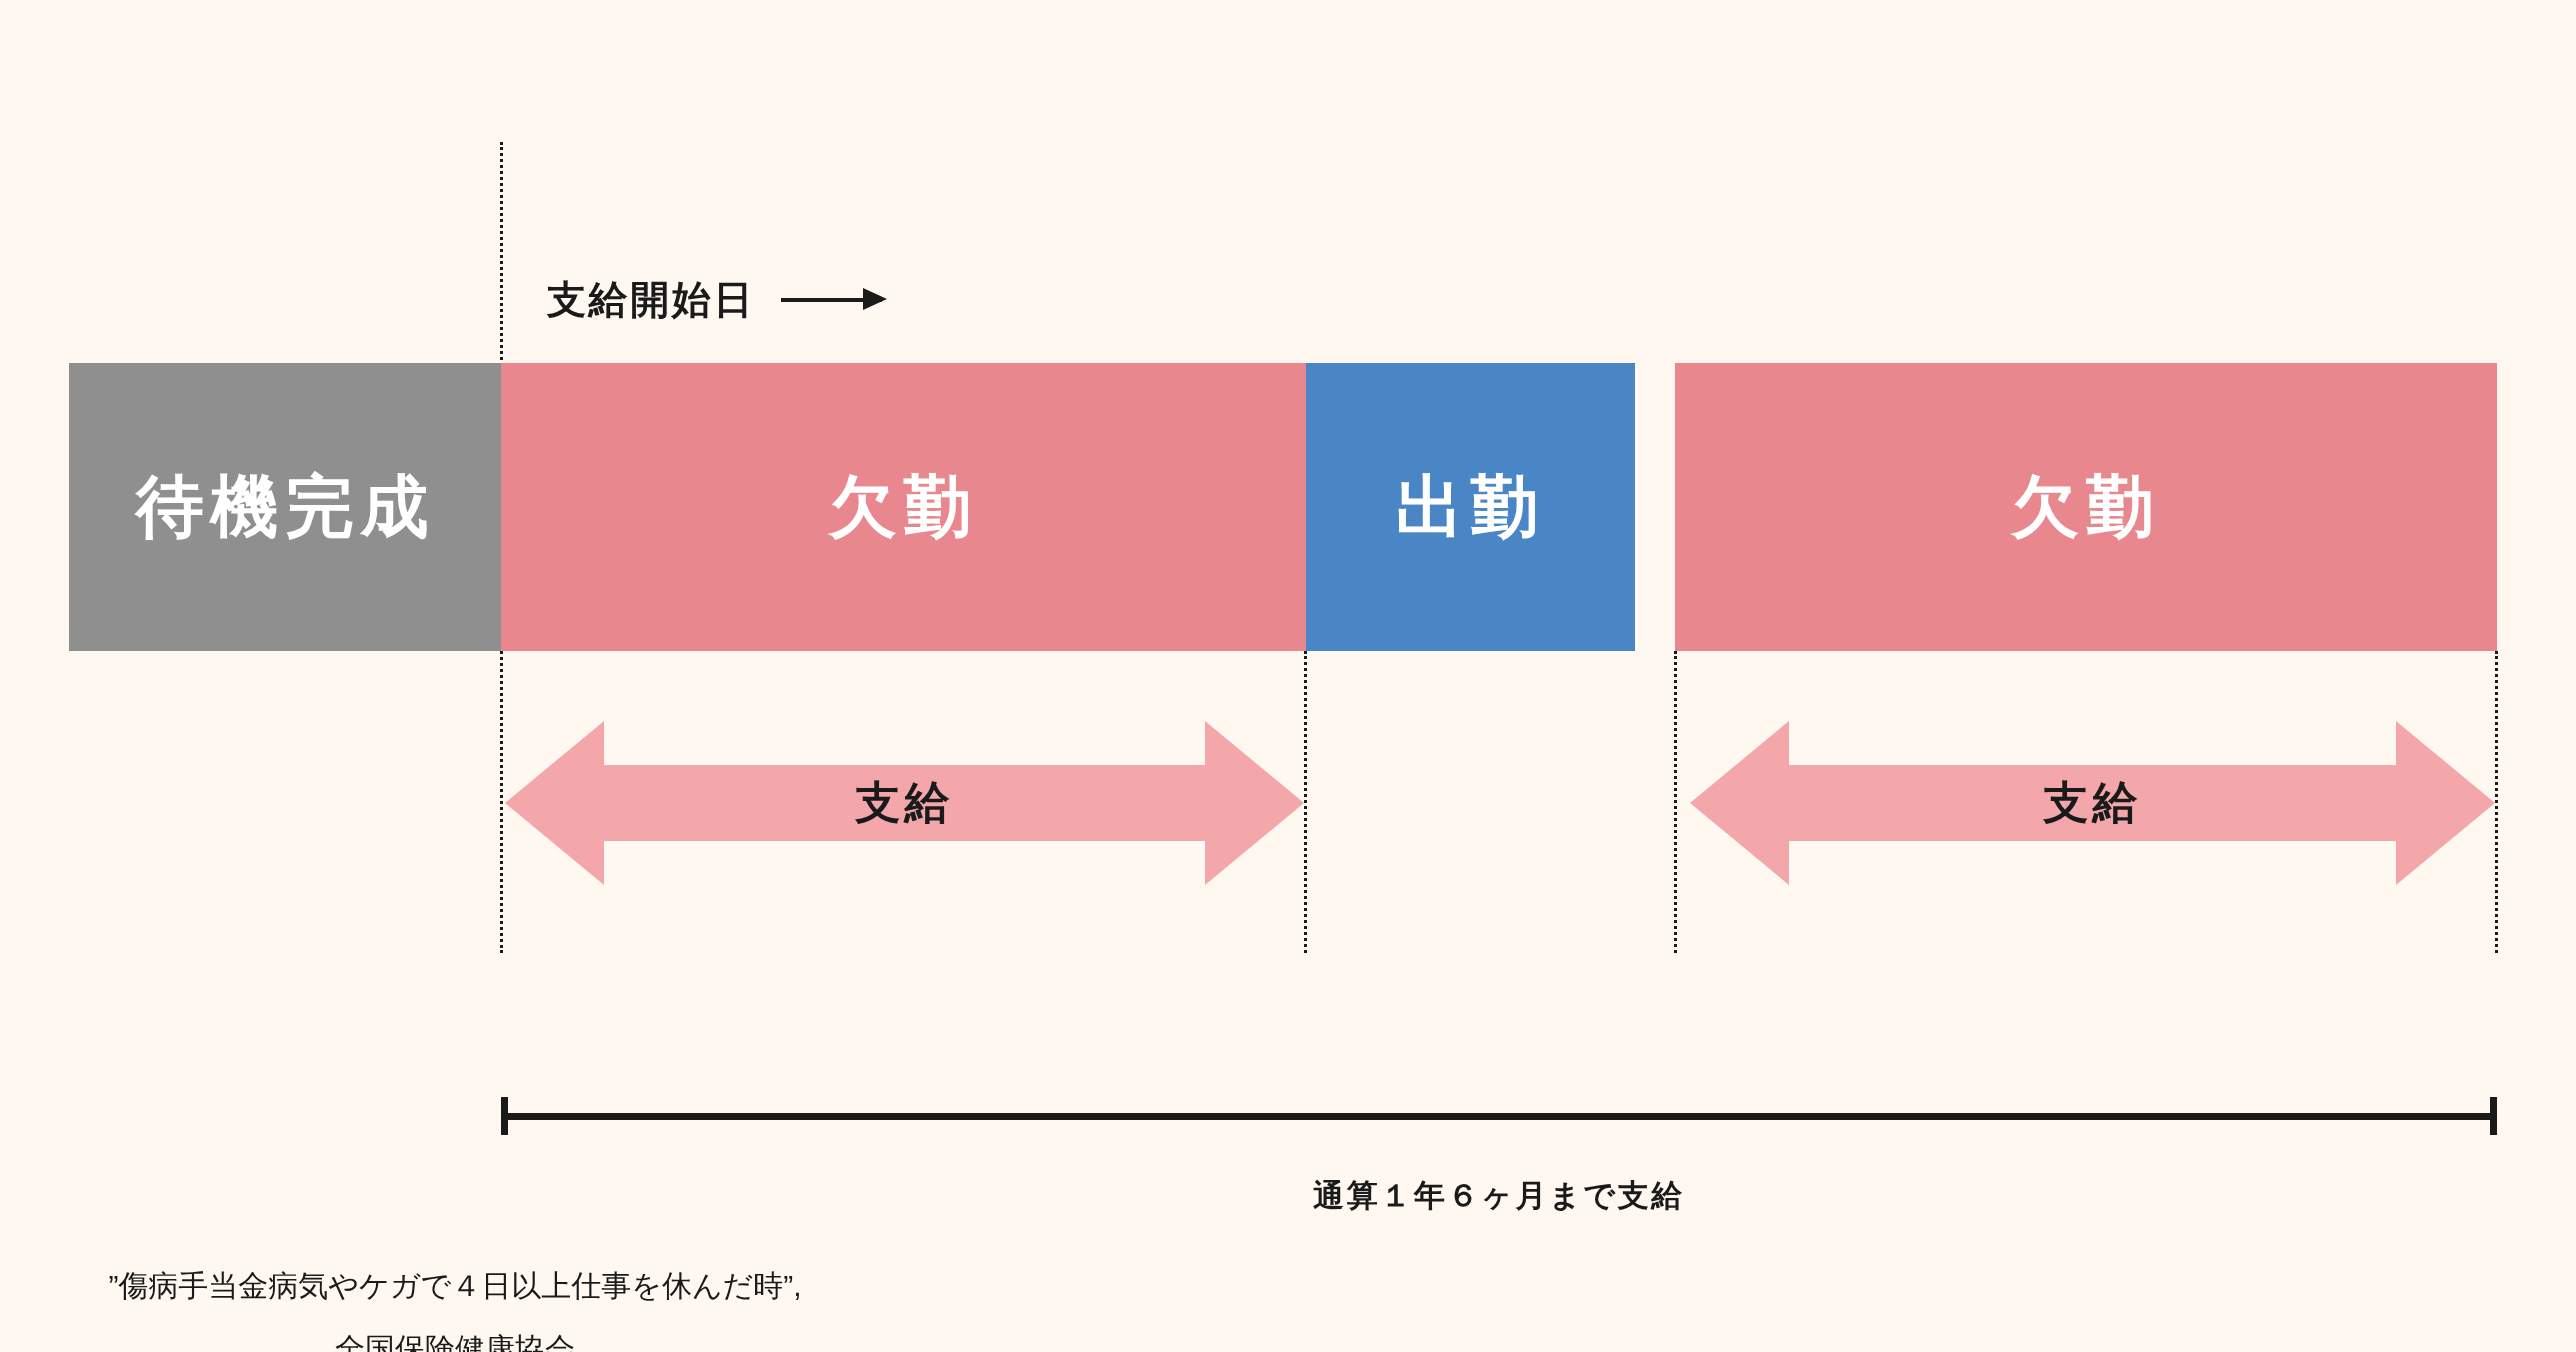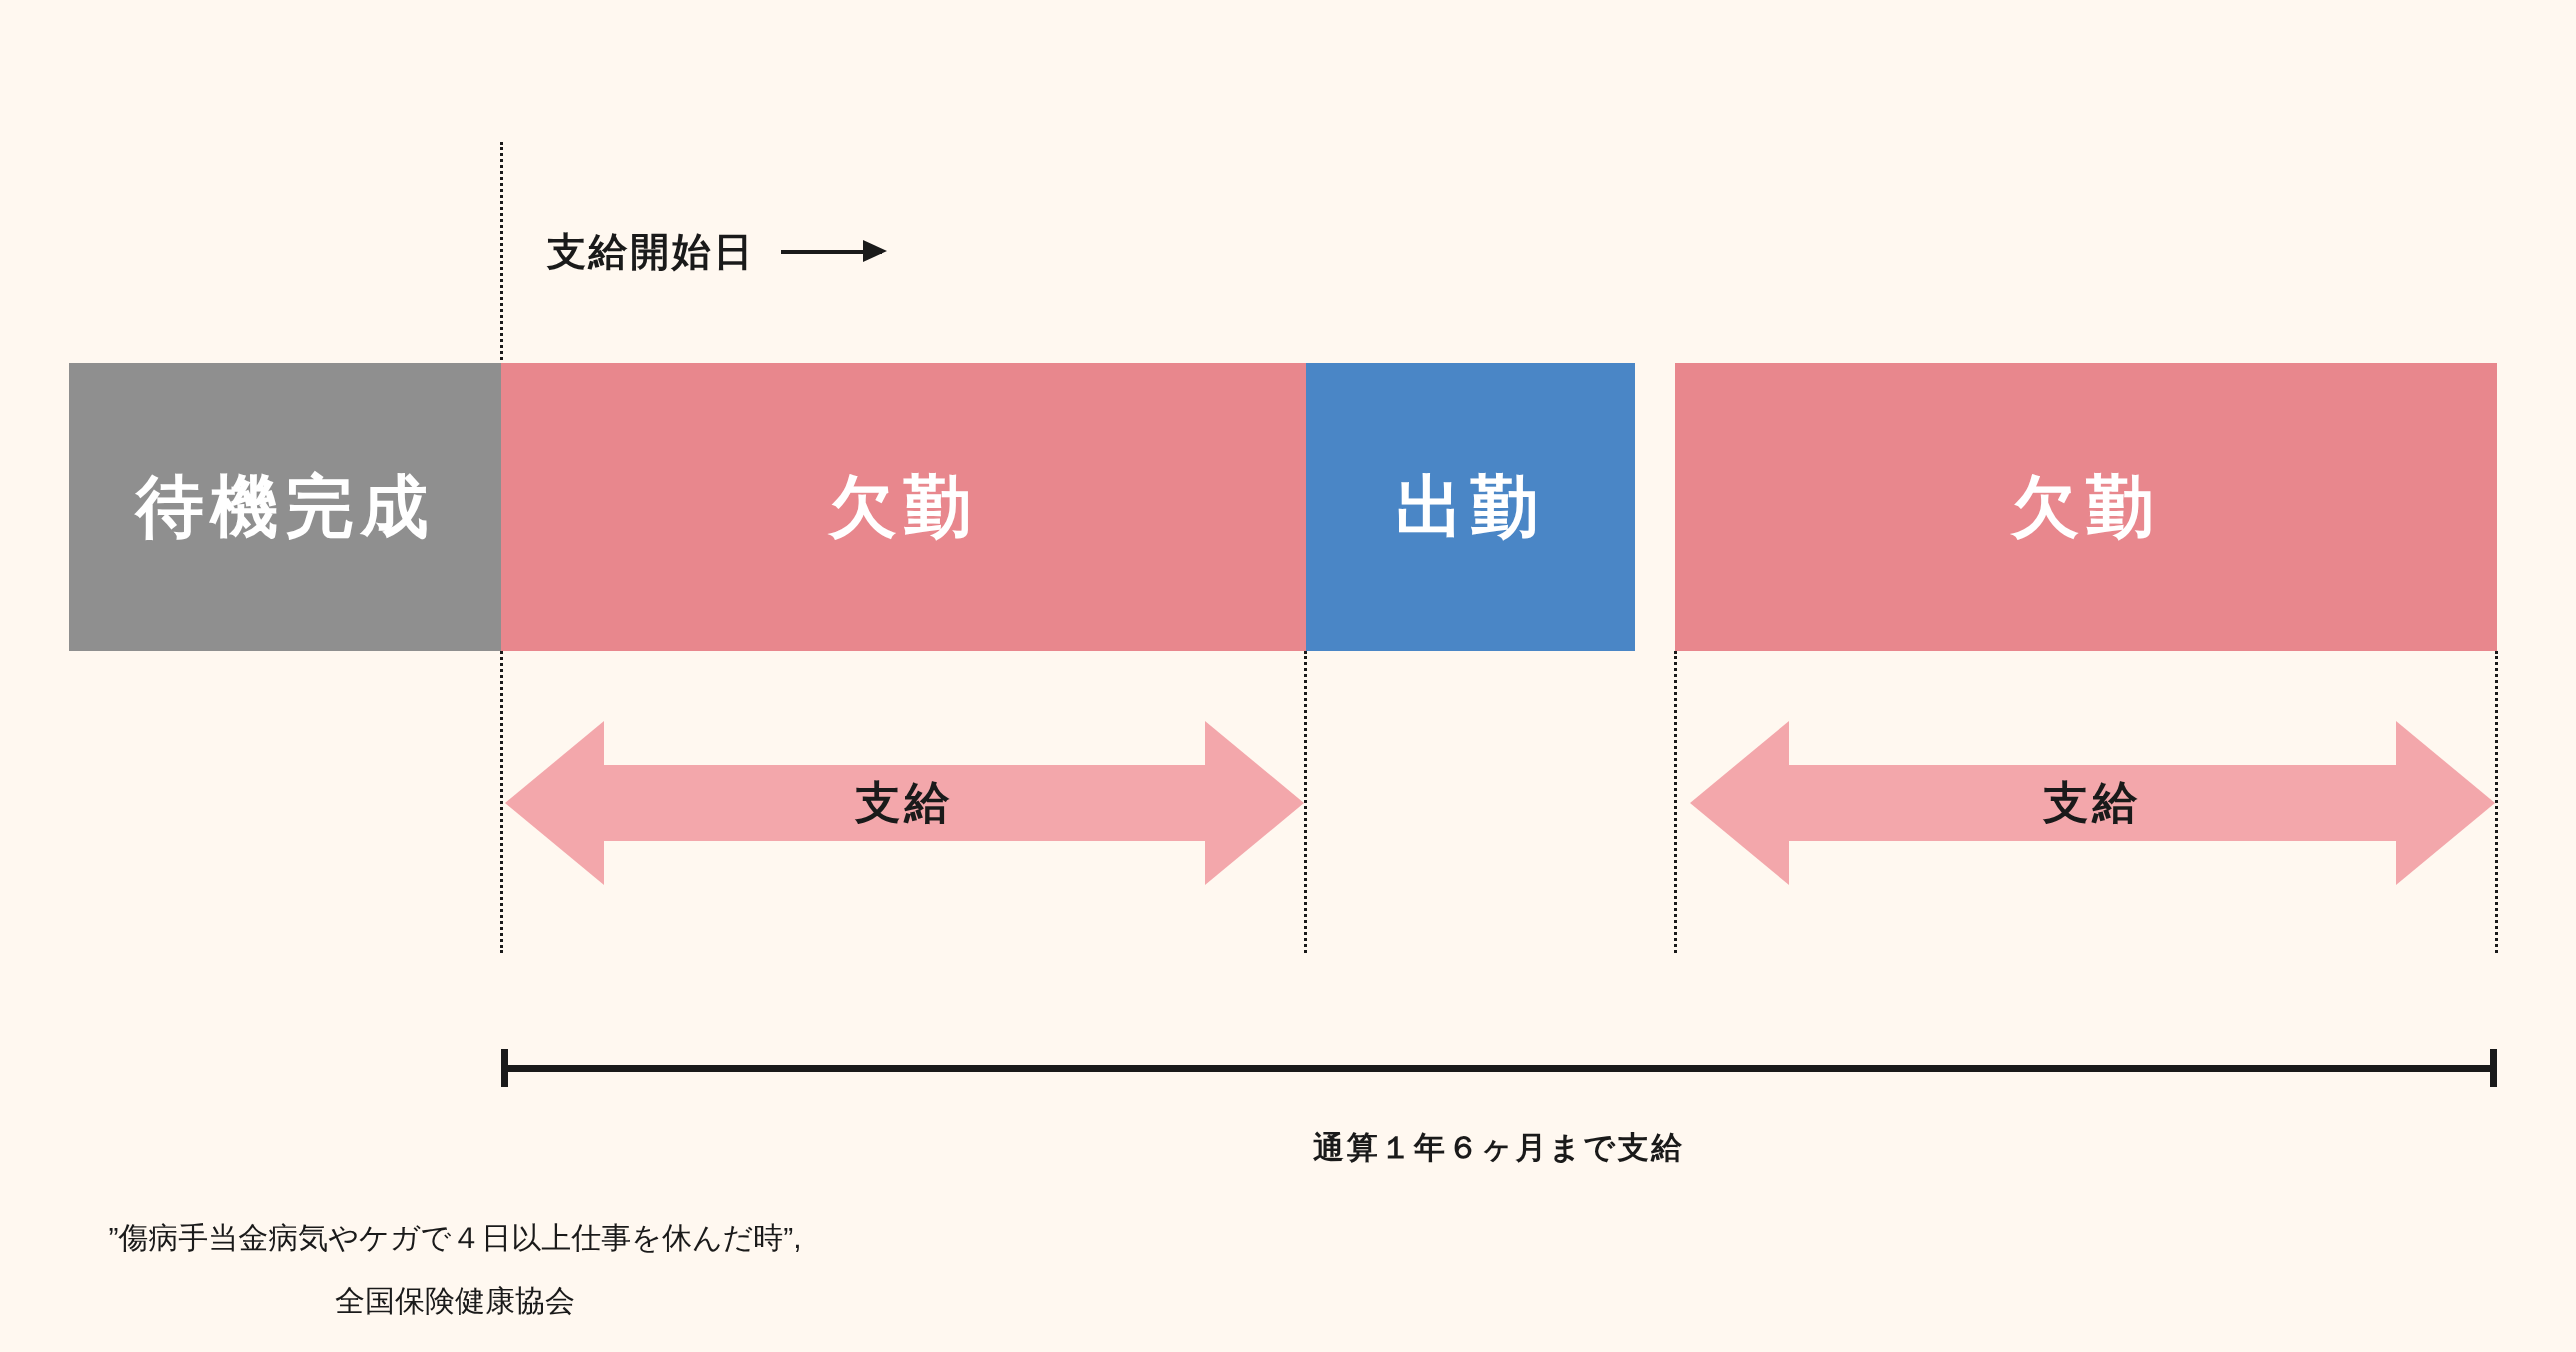--- a/index.html
+++ b/index.html
@@ -10,21 +10,21 @@
   body {
     font-family: "Liberation Sans", "DejaVu Sans", sans-serif;
   }
   .page {
     position: relative;
     width: 2576px;
     height: 1352px;
     background: var(--background, #FFF8F0);
     overflow: hidden;
   }
-  .abs { position: absolute; }
+  .abs { position: absolute; margin-top: 48px; }
 
   
   .block {
     position: absolute;
     top: 363px;
     height: 288px;
     display: flex;
     align-items: center;
     justify-content: center;
     color: var(--block-text, #FFFFFF);

